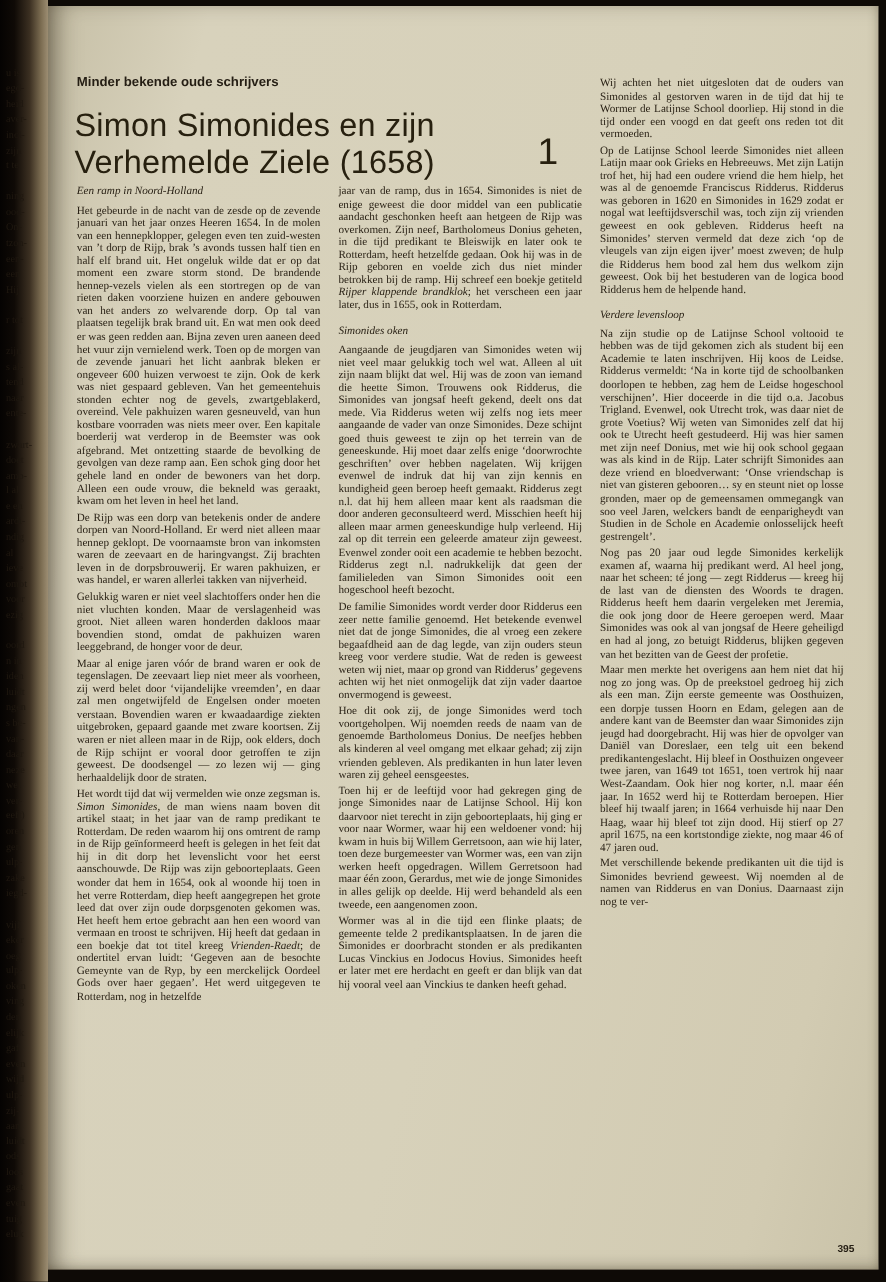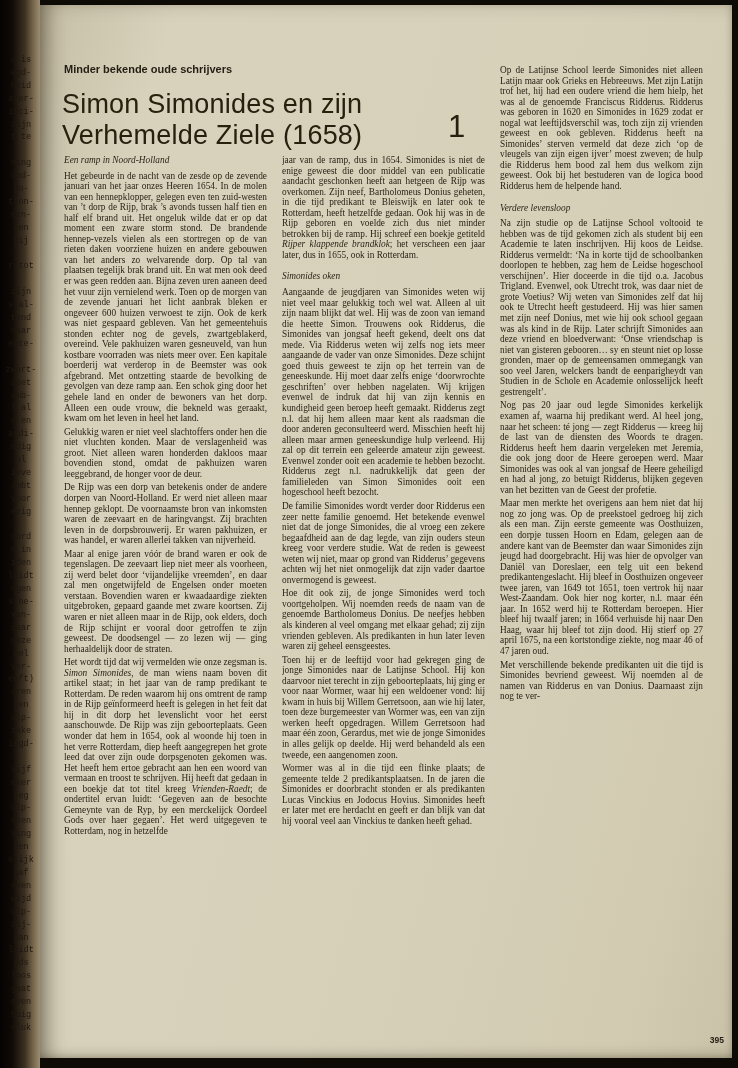--- a/index.html
+++ b/index.html
@@ -8,21 +8,21 @@
     background:#0e0a06;
     font-family:"Liberation Serif", serif;
   }
   
   .gutter {
     position:absolute; left:0; top:0; width:40px; height:1068px;
     background:linear-gradient(to right,#050302 0%,#0f0a06 30%,#3c3022 62%,#7a6b50 85%,#9c8d72 100%);
   }
   .fragments {
     position:absolute; right:3px; top:54px; width:32px; overflow:hidden; height:1000px;
-    text-align:center; font-size:8.5px; line-height:12.9px; color:#1f1810;font-family:Liberation Mono, monospace;
+    text-align:left; font-size:8.5px; line-height:12.9px; color:#1f1810;
   }
   .frag { min-height:12.9px; white-space:nowrap; }
   
   .page {
     position:absolute; left:40px; top:5px; width:692px; height:1053px;
     background:linear-gradient(105deg,#c6bfa6 0%,#d8d2bc 14%,#d7d1ba 55%,#d2cbb2 88%,#c9c2a8 100%);
     box-shadow: inset 14px 0 22px -10px rgba(35,25,10,.6), inset -5px 0 10px -6px rgba(60,45,25,.35), inset 0 -6px 12px -8px rgba(50,38,20,.4);
   }
   .kicker {
     position:absolute; left:24px; top:58px;
@@ -42,21 +42,21 @@
     font-size:9.3px; line-height:10.55px; text-align:justify; color:#261e12;
   }
   .col-a { left:24px;  top:150px; height:895px; }
   .col-b { left:242px; top:150px; height:895px; }
   .col-c { left:460px; top:60px;  height:985px; }
   .col-heading { font-style:italic; margin:0 0 5px 0; }
   .body-para + .col-heading { margin-top:11px; }
   .body-para { margin:0 0 3px 0; }
   .body-para i { font-style:italic; }
   .pageno {
-    position:absolute; right:8px; bottom:13px;
+    position:absolute; right:20px; bottom:13px;
     font-family:"Liberation Sans",sans-serif; font-weight:bold; font-size:8.5px; color:#241d13;
   }
 </style>
 </head>
 <body>
 
 <div class="gutter">
   <div class="fragments">
       <div class="frag">u is</div>
       <div class="frag">egd-</div>
@@ -141,35 +141,36 @@
   <div class="kicker">Minder bekende oude schrijvers</div>
   <div class="title">
     <div>Simon Simonides en zijn</div>
     <div>Verhemelde Ziele (1658)</div>
   </div>
   <div class="article-number">1</div>
 
   <div class="col col-a">
       <div class="col-heading">Een ramp in Noord-Holland</div>
       <p class="body-para">Het gebeurde in de nacht van de zesde op de zevende januari van het jaar onzes Heeren 1654. In de molen van een hennepklopper, gelegen even ten zuid-westen van ’t dorp de Rijp, brak ’s avonds tussen half tien en half elf brand uit. Het ongeluk wilde dat er op dat moment een zware storm stond. De brandende hennep-vezels vielen als een stortregen op de van rieten daken voorziene huizen en andere gebouwen van het anders zo welvarende dorp. Op tal van plaatsen tegelijk brak brand uit. En wat men ook deed er was geen redden aan. Bijna zeven uren aaneen deed het vuur zijn vernielend werk. Toen op de morgen van de zevende januari het licht aanbrak bleken er ongeveer 600 huizen verwoest te zijn. Ook de kerk was niet gespaard gebleven. Van het gemeentehuis stonden echter nog de gevels, zwartgeblakerd, overeind. Vele pakhuizen waren gesneuveld, van hun kostbare voorraden was niets meer over. Een kapitale boerderij wat verderop in de Beemster was ook afgebrand. Met ontzetting staarde de bevolking de gevolgen van deze ramp aan. Een schok ging door het gehele land en onder de bewoners van het dorp. Alleen een oude vrouw, die bekneld was geraakt, kwam om het leven in heel het land.</p>
+      <p class="body-para">De Rijp was een dorp van betekenis onder de andere dorpen van Noord-Holland. Er werd niet alleen maar hennep geklopt. De voornaamste bron van inkomsten waren de zeevaart en de haringvangst. Zij brachten leven in de dorpsbrouwerij. Er waren pakhuizen, er was handel, er waren allerlei takken van nijverheid.</p>
       <p class="body-para">Gelukkig waren er niet veel slachtoffers onder hen die niet vluchten konden. Maar de verslagenheid was groot. Niet alleen waren honderden dakloos maar bovendien stond, omdat de pakhuizen waren leeggebrand, de honger voor de deur.</p>
-      <p class="body-para">De Rijp was een dorp van betekenis onder de andere dorpen van Noord-Holland. Er werd niet alleen maar hennep geklopt. De voornaamste bron van inkomsten waren de zeevaart en de haringvangst. Zij brachten leven in de dorpsbrouwerij. Er waren pakhuizen, er was handel, er waren allerlei takken van nijverheid.</p>
       <p class="body-para">Maar al enige jaren vóór de brand waren er ook de tegenslagen. De zeevaart liep niet meer als voorheen, zij werd belet door ‘vijandelijke vreemden’, en daar zal men ongetwijfeld de Engelsen onder moeten verstaan. Bovendien waren er kwaadaardige ziekten uitgebroken, gepaard gaande met zware koortsen. Zij waren er niet alleen maar in de Rijp, ook elders, doch de Rijp schijnt er vooral door getroffen te zijn geweest. De doodsengel — zo lezen wij — ging herhaaldelijk door de straten.</p>
       <p class="body-para">Het wordt tijd dat wij vermelden wie onze zegsman is. <i>Simon Simonides</i>, de man wiens naam boven dit artikel staat; in het jaar van de ramp predikant te Rotterdam. De reden waarom hij ons omtrent de ramp in de Rijp geïnformeerd heeft is gelegen in het feit dat hij in dit dorp het levenslicht voor het eerst aanschouwde. De Rijp was zijn geboorteplaats. Geen wonder dat hem in 1654, ook al woonde hij toen in het verre Rotterdam, diep heeft aangegrepen het grote leed dat over zijn oude dorpsgenoten gekomen was. Het heeft hem ertoe gebracht aan hen een woord van vermaan en troost te schrijven. Hij heeft dat gedaan in een boekje dat tot titel kreeg <i>Vrienden-Raedt</i>; de ondertitel ervan luidt: ‘Gegeven aan de besochte Gemeynte van de Ryp, by een merckelijck Oordeel Gods over haer gegaen’. Het werd uitgegeven te Rotterdam, nog in hetzelfde</p>
     </div>
   <div class="col col-b">
       <p class="body-para">jaar van de ramp, dus in 1654. Simonides is niet de enige geweest die door middel van een publicatie aandacht geschonken heeft aan hetgeen de Rijp was overkomen. Zijn neef, Bartholomeus Donius geheten, in die tijd predikant te Bleiswijk en later ook te Rotterdam, heeft hetzelfde gedaan. Ook hij was in de Rijp geboren en voelde zich dus niet minder betrokken bij de ramp. Hij schreef een boekje getiteld <i>Rijper klappende brandklok</i>; het verscheen een jaar later, dus in 1655, ook in Rotterdam.</p>
       <div class="col-heading">Simonides oken</div>
       <p class="body-para">Aangaande de jeugdjaren van Simonides weten wij niet veel maar gelukkig toch wel wat. Alleen al uit zijn naam blijkt dat wel. Hij was de zoon van iemand die heette Simon. Trouwens ook Ridderus, die Simonides van jongsaf heeft gekend, deelt ons dat mede. Via Ridderus weten wij zelfs nog iets meer aangaande de vader van onze Simonides. Deze schijnt goed thuis geweest te zijn op het terrein van de geneeskunde. Hij moet daar zelfs enige ‘doorwrochte geschriften’ over hebben nagelaten. Wij krijgen evenwel de indruk dat hij van zijn kennis en kundigheid geen beroep heeft gemaakt. Ridderus zegt n.l. dat hij hem alleen maar kent als raadsman die door anderen geconsulteerd werd. Misschien heeft hij alleen maar armen geneeskundige hulp verleend. Hij zal op dit terrein een geleerde amateur zijn geweest. Evenwel zonder ooit een academie te hebben bezocht. Ridderus zegt n.l. nadrukkelijk dat geen der familieleden van Simon Simonides ooit een hogeschool heeft bezocht.</p>
       <p class="body-para">De familie Simonides wordt verder door Ridderus een zeer nette familie genoemd. Het betekende evenwel niet dat de jonge Simonides, die al vroeg een zekere begaafdheid aan de dag legde, van zijn ouders steun kreeg voor verdere studie. Wat de reden is geweest weten wij niet, maar op grond van Ridderus’ gegevens achten wij het niet onmogelijk dat zijn vader daartoe onvermogend is geweest.</p>
       <p class="body-para">Hoe dit ook zij, de jonge Simonides werd toch voortgeholpen. Wij noemden reeds de naam van de genoemde Bartholomeus Donius. De neefjes hebben als kinderen al veel omgang met elkaar gehad; zij zijn vrienden gebleven. Als predikanten in hun later leven waren zij geheel eensgeestes.</p>
       <p class="body-para">Toen hij er de leeftijd voor had gekregen ging de jonge Simonides naar de Latijnse School. Hij kon daarvoor niet terecht in zijn geboorteplaats, hij ging er voor naar Wormer, waar hij een weldoener vond: hij kwam in huis bij Willem Gerretsoon, aan wie hij later, toen deze burgemeester van Wormer was, een van zijn werken heeft opgedragen. Willem Gerretsoon had maar één zoon, Gerardus, met wie de jonge Simonides in alles gelijk op deelde. Hij werd behandeld als een tweede, een aangenomen zoon.</p>
       <p class="body-para">Wormer was al in die tijd een flinke plaats; de gemeente telde 2 predikantsplaatsen. In de jaren die Simonides er doorbracht stonden er als predikanten Lucas Vinckius en Jodocus Hovius. Simonides heeft er later met ere herdacht en geeft er dan blijk van dat hij vooral veel aan Vinckius te danken heeft gehad.</p>
     </div>
   <div class="col col-c">
+      <p class="body-para">Wij achten het niet uitgesloten dat de ouders van Simonides al gestorven waren in de tijd dat hij te Wormer de Latijnse School doorliep. Hij stond in die tijd onder een voogd en dat geeft ons reden tot dit vermoeden.</p>
       <p class="body-para">Op de Latijnse School leerde Simonides niet alleen Latijn maar ook Grieks en Hebreeuws. Met zijn Latijn trof het, hij had een oudere vriend die hem hielp, het was al de genoemde Franciscus Ridderus. Ridderus was geboren in 1620 en Simonides in 1629 zodat er nogal wat leeftijdsverschil was, toch zijn zij vrienden geweest en ook gebleven. Ridderus heeft na Simonides’ sterven vermeld dat deze zich ‘op de vleugels van zijn eigen ijver’ moest zweven; de hulp die Ridderus hem bood zal hem dus welkom zijn geweest. Ook bij het bestuderen van de logica bood Ridderus hem de helpende hand.</p>
       <div class="col-heading">Verdere levensloop</div>
       <p class="body-para">Na zijn studie op de Latijnse School voltooid te hebben was de tijd gekomen zich als student bij een Academie te laten inschrijven. Hij koos de Leidse. Ridderus vermeldt: ‘Na in korte tijd de schoolbanken doorlopen te hebben, zag hem de Leidse hogeschool verschijnen’. Hier doceerde in die tijd o.a. Jacobus Trigland. Evenwel, ook Utrecht trok, was daar niet de grote Voetius? Wij weten van Simonides zelf dat hij ook te Utrecht heeft gestudeerd. Hij was hier samen met zijn neef Donius, met wie hij ook school gegaan was als kind in de Rijp. Later schrijft Simonides aan deze vriend en bloedverwant: ‘Onse vriendschap is niet van gisteren gebooren… sy en steunt niet op losse gronden, maer op de gemeensamen ommegangk van soo veel Jaren, welckers bandt de eenparigheydt van Studien in de Schole en Academie onlosselijck heeft gestrengelt’.</p>
       <p class="body-para">Nog pas 20 jaar oud legde Simonides kerkelijk examen af, waarna hij predikant werd. Al heel jong, naar het scheen: té jong — zegt Ridderus — kreeg hij de last van de diensten des Woords te dragen. Ridderus heeft hem daarin vergeleken met Jeremia, die ook jong door de Heere geroepen werd. Maar Simonides was ook al van jongsaf de Heere geheiligd en had al jong, zo betuigt Ridderus, blijken gegeven van het bezitten van de Geest der profetie.</p>
       <p class="body-para">Maar men merkte het overigens aan hem niet dat hij nog zo jong was. Op de preekstoel gedroeg hij zich als een man. Zijn eerste gemeente was Oosthuizen, een dorpje tussen Hoorn en Edam, gelegen aan de andere kant van de Beemster dan waar Simonides zijn jeugd had doorgebracht. Hij was hier de opvolger van Daniël van Doreslaer, een telg uit een bekend predikantengeslacht. Hij bleef in Oosthuizen ongeveer twee jaren, van 1649 tot 1651, toen vertrok hij naar West-Zaandam. Ook hier nog korter, n.l. maar één jaar. In 1652 werd hij te Rotterdam beroepen. Hier bleef hij twaalf jaren; in 1664 verhuisde hij naar Den Haag, waar hij bleef tot zijn dood. Hij stierf op 27 april 1675, na een kortstondige ziekte, nog maar 46 of 47 jaren oud.</p>
       <p class="body-para">Met verschillende bekende predikanten uit die tijd is Simonides bevriend geweest. Wij noemden al de namen van Ridderus en van Donius. Daarnaast zijn nog te ver-</p>
     </div>
 
   <div class="pageno">395</div>
 </div>

